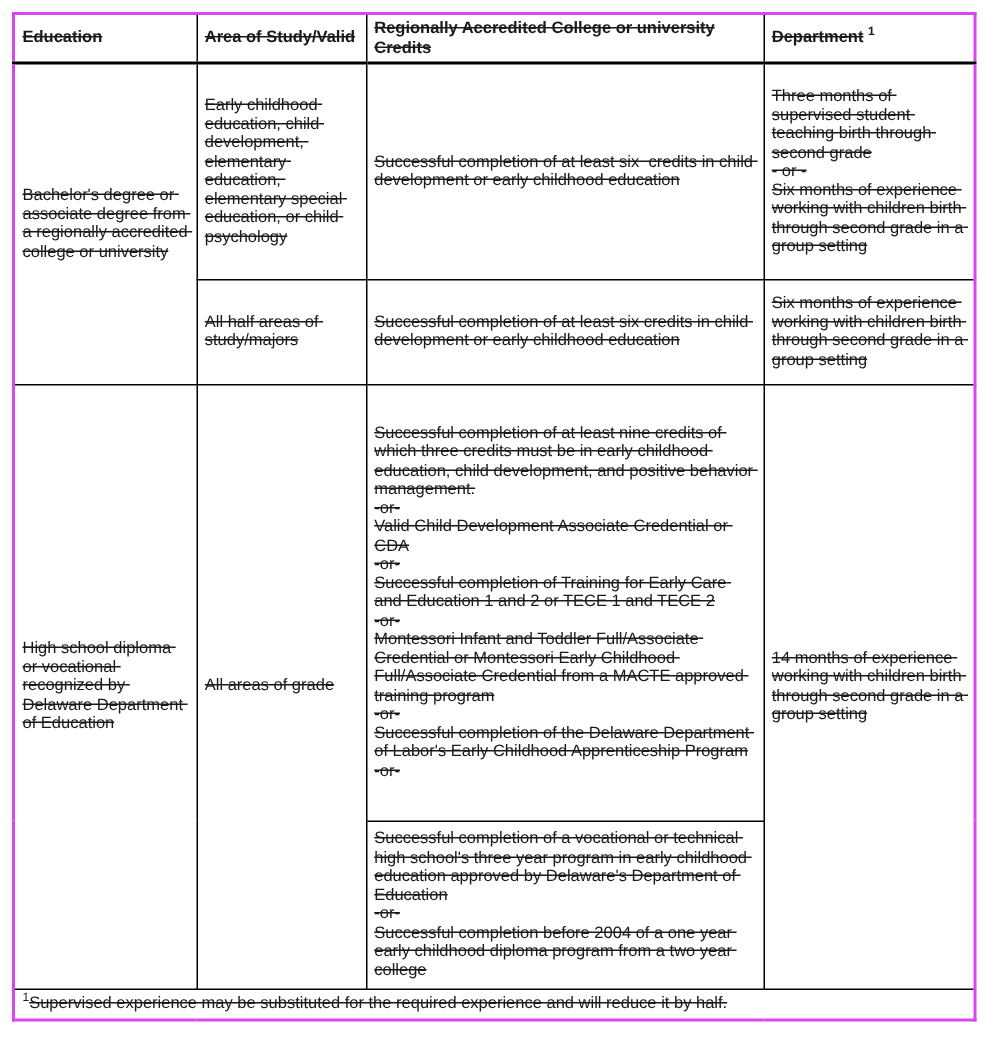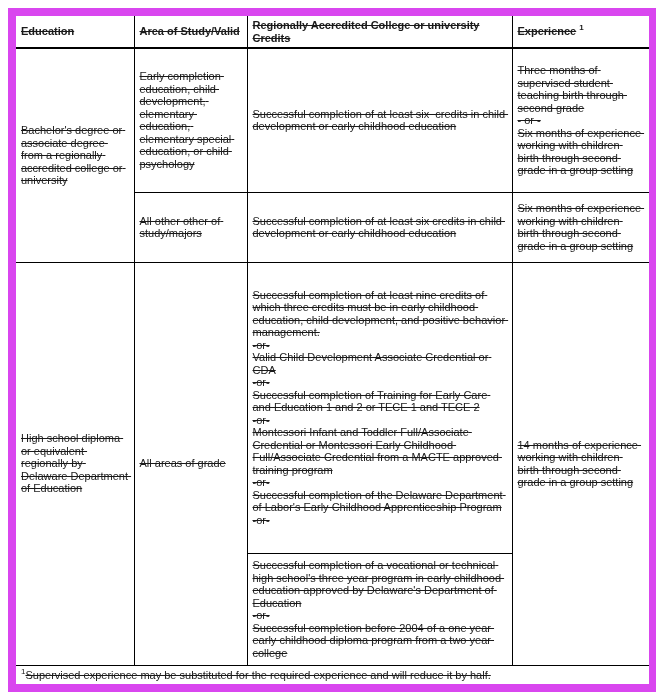--- a/index.html
+++ b/index.html
@@ -14,21 +14,21 @@
     color: #1a1a1a;
   }
   .page {
     padding: 8px;
     box-sizing: border-box;
   }
   table.req-table {
     border-collapse: collapse;
     table-layout: fixed;
     width: 641px;
-    border: 8px solid #d946ef;
+    border: 2px solid #d946ef;
   }
   .req-table th,
   .req-table td {
     border: 1px solid #000000;
     padding: 3px 5px;
     vertical-align: middle;
     font-size: 11px;
     line-height: 12.5px;
     text-align: left;
     overflow: hidden;
@@ -67,54 +67,54 @@
       <col style="width:122px">
       <col style="width:113px">
       <col style="width:265px">
       <col style="width:141px">
     </colgroup>
     <thead>
       <tr style="height:30px">
         <th><span class="strike">Education</span></th>
         <th><span class="strike">Area of Study/Valid</span></th>
         <th><span class="strike">Regionally Accredited College or university Credits</span></th>
-        <th><span class="strike">Experience</span> <sup class="fn">1</sup></th>
+        <th><span class="strike">Department</span> <sup class="fn">1</sup></th>
       </tr>
     </thead>
     <tbody>
       <tr style="height:144px">
         <td rowspan="2">
             <span class="cell-text">Bachelor's degree or associate degree from a regionally accredited college or university</span>
           </td>
         <td>
-            <span class="cell-text">Early completion education, child development, elementary education, elementary special education, or child psychology</span>
+            <span class="cell-text">Early childhood education, child development, elementary education, elementary special education, or child psychology</span>
           </td>
         <td>
             <span class="cell-text">Successful completion of at least six  credits in child development or early childhood education</span>
           </td>
         <td>
             <span class="cell-text">Three months of supervised student teaching birth through second grade
 - or -
 Six months of experience working with children birth through second grade in a group setting</span>
           </td>
       </tr>
       <tr style="height:70px">
         <td>
-            <span class="cell-text">All other other of study/majors</span>
+            <span class="cell-text">All half areas of study/majors</span>
           </td>
         <td>
             <span class="cell-text">Successful completion of at least six credits in child development or early childhood education</span>
           </td>
         <td>
             <span class="cell-text">Six months of experience working with children birth through second grade in a group setting</span>
           </td>
       </tr>
       <tr style="height:291px">
         <td rowspan="2">
-            <span class="cell-text">High school diploma or equivalent regionally by Delaware Department of Education</span>
+            <span class="cell-text">High school diploma or vocational recognized by Delaware Department of Education</span>
           </td>
         <td rowspan="2">
             <span class="cell-text">All areas of grade</span>
           </td>
         <td>
             <span class="cell-text">Successful completion of at least nine credits of which three credits must be in early childhood education, child development, and positive behavior management.
 -or-
 Valid Child Development Associate Credential or CDA
 -or-
 Successful completion of Training for Early Care and Education 1 and 2 or TECE 1 and TECE 2

